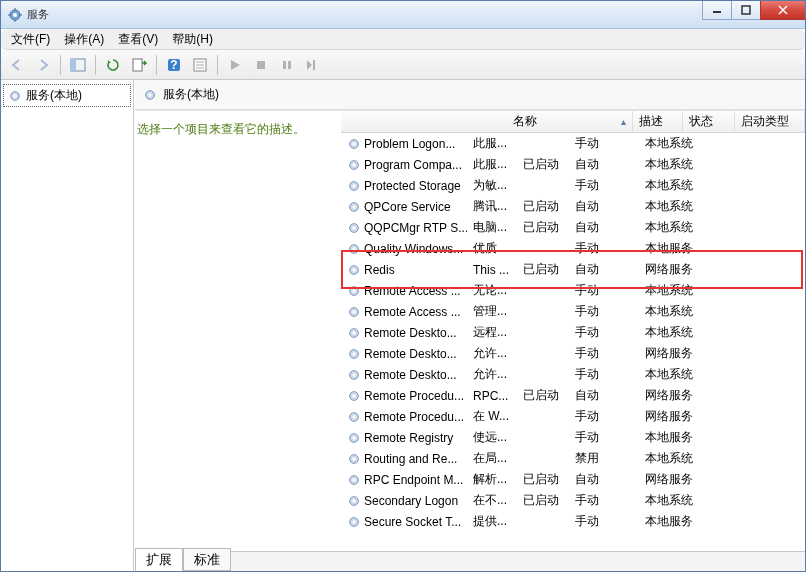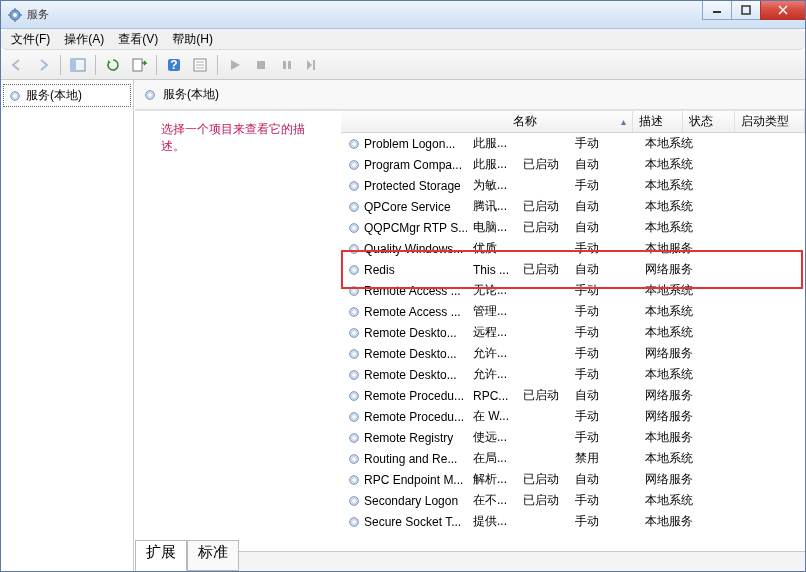--- a/index.html
+++ b/index.html
@@ -25,21 +25,21 @@
 .toolbar svg { display: block; }
 .disabled svg { opacity: 0.4; }
 
 
 .main { flex: 1; display: flex; overflow: hidden; }
 .tree-pane { width: 133px; border-right: 1px solid #c9c9c9; background: #fff; padding: 4px 2px; }
 .tree-item { display: flex; align-items: center; gap: 4px; padding: 2px 4px; border: 1px dotted #666; background: #fff; }
 .right-pane { flex: 1; display: flex; flex-direction: column; background: #fff; border-left: 1px solid #fff; }
 .right-header { padding: 6px 8px; display: flex; align-items: center; gap: 6px; border-bottom: 1px solid #ddd; background: #f8f8f8; }
 .content { flex: 1; display: flex; overflow: hidden; border-top: 1px solid #e5e5e5; }
-.desc-col { width: 206px; padding: 10px 26px; font-size: 12px; color: #be185d; }
+.desc-col { width: 206px; padding: 10px 2px; font-size: 12px; color: #4d7c0f; }
 .list-col { flex: 1; overflow: auto; position: relative; }
 
 
 .list-header { display: flex; position: sticky; top: 0; background: linear-gradient(to bottom,#fdfdfd,#f0f0f0); border-bottom: 1px solid #d4d4d4; height: 22px; justify-content: flex-end; }
 .list-header .col { border-right: 1px solid #e0e0e0; padding: 3px 6px; font-size: 12px; display: flex; align-items: center; white-space: nowrap; }
 .col-name { width: 126px; }
 .col-desc { width: 50px; }
 .col-status { width: 52px; }
 .col-start { width: 70px; }
 .col-logon { flex: 1; min-width: 60px; }
@@ -54,21 +54,21 @@
 .row .c-status { width: 52px; }
 .row .c-start { width: 70px; }
 .row .c-logon { flex: 1; }
 .svc-icon { flex-shrink: 0; }
 
 
 .highlight-box { position: absolute; border: 2px solid #e83232; pointer-events: none; z-index: 5; left: 0; right: 2px; }
 
 
 .bottom-tabs { display: flex; align-items: flex-end; height: 20px; padding-left: 0; border-top: 1px solid #c9c9c9; background: #f4f4f4; }
-.bottom-tabs .btab { padding: 2px 10px 8px; border: 1px solid #b9b9b9; border-top: 1px solid #b9b9b9; background: #f9f9f9; font-size: 15px; cursor: default; margin-top: -1px; }
+.bottom-tabs .btab { padding: 2px 10px 1px; border: 1px solid #b9b9b9; border-top: 1px solid #b9b9b9; background: #f9f9f9; font-size: 13px; cursor: default; margin-top: -1px; }
 .bottom-tabs .btab.active { background: #fff; border-bottom: 1px solid #fff; }
 
 
 .gear { width: 14px; height: 14px; }
 </style>
 </head>
 <body>
 
 <div class="titlebar">
   <svg class="title-icon" viewBox="0 0 16 16">

